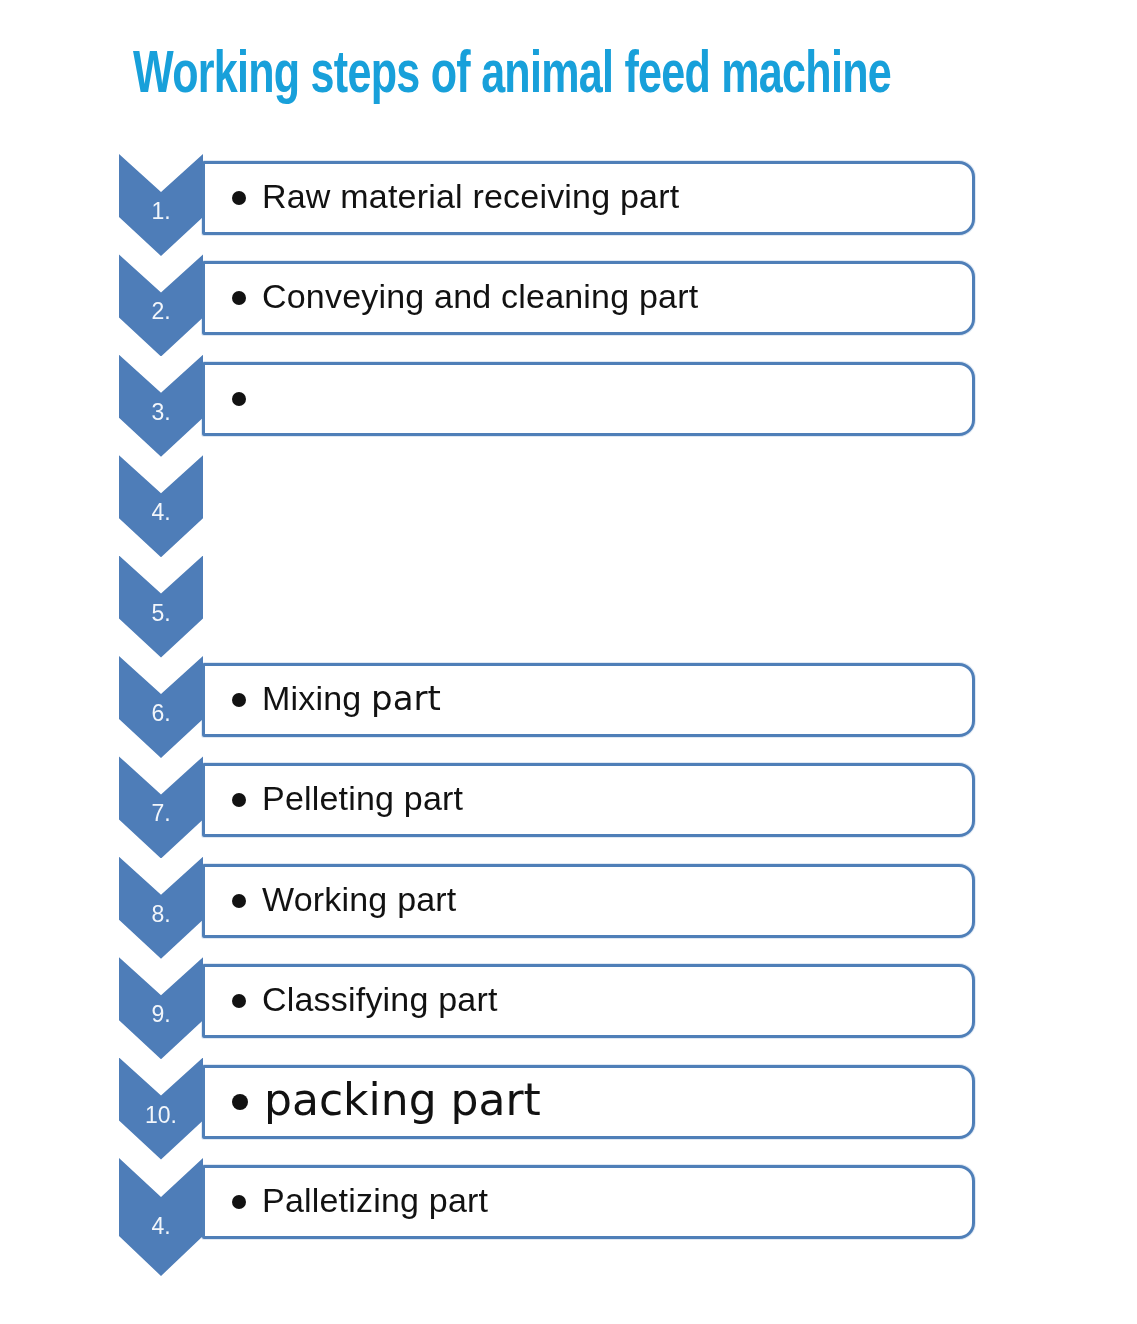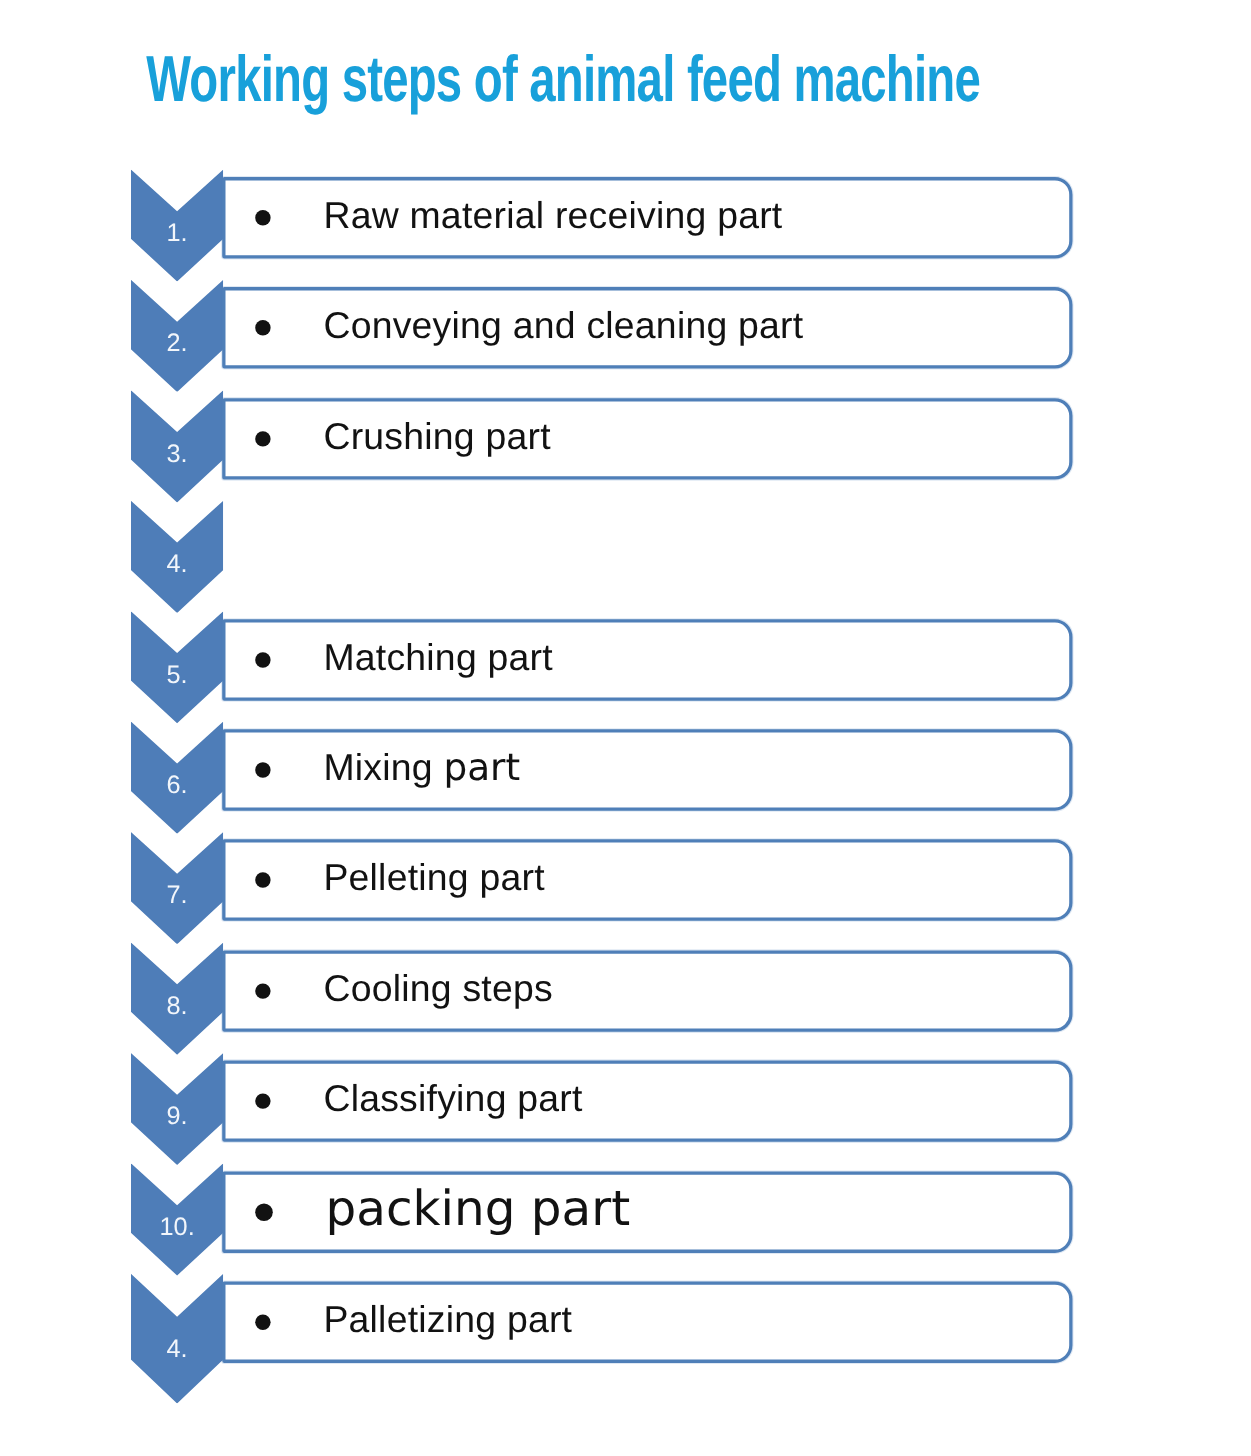--- a/index.html
+++ b/index.html
@@ -74,21 +74,20 @@
     top: 7px;
     width: 740px;
     height: 68px;
     background: #ffffff;
     border: 3px solid var(--box-border, #4f7fb8);
     border-radius: 2px 16px 16px 2px;
     display: flex;
     align-items: center;
     padding-left: 27px;
     box-shadow: 0 0 0 1px rgba(79, 129, 189, 0.18);
-    gap: 32px;
   }
   .bullet {
     flex: 0 0 auto;
     width: 14px;
     height: 14px;
     border-radius: 50%;
     background: var(--text, #121212);
     margin-right: 16px;
   }
   .step.xl .bullet {
@@ -137,36 +136,31 @@
       <span class="bullet"></span>
       <span class="step-text"><span class="seg-narrow">Conveying and cleaning part</span></span>
     </div>
   </div>
 
   <div class="step" style="--i: 2;">
     <div class="chevron"></div>
     <div class="step-number">3.</div>
     <div class="step-box">
       <span class="bullet"></span>
-      <span class="step-text"><span class="seg-narrow">Crushing part</span></span>
     </div>
   </div>
 
   <div class="step" style="--i: 3;">
     <div class="chevron"></div>
     <div class="step-number">4.</div>
   </div>
 
   <div class="step" style="--i: 4;">
     <div class="chevron"></div>
     <div class="step-number">5.</div>
-    <div class="step-box">
-      <span class="bullet"></span>
-      <span class="step-text"><span class="seg-narrow">Matching part</span></span>
-    </div>
   </div>
 
   <div class="step" style="--i: 5;">
     <div class="chevron"></div>
     <div class="step-number">6.</div>
     <div class="step-box">
       <span class="bullet"></span>
       <span class="step-text"><span class="seg-narrow">Mixing </span><span class="seg-wide">part</span></span>
     </div>
   </div>
@@ -178,21 +172,21 @@
       <span class="bullet"></span>
       <span class="step-text"><span class="seg-narrow">Pelleting part</span></span>
     </div>
   </div>
 
   <div class="step" style="--i: 7;">
     <div class="chevron"></div>
     <div class="step-number">8.</div>
     <div class="step-box">
       <span class="bullet"></span>
-      <span class="step-text"><span class="seg-narrow">Cooling steps</span></span>
+      <span class="step-text"><span class="seg-narrow">Working part</span></span>
     </div>
   </div>
 
   <div class="step" style="--i: 8;">
     <div class="chevron"></div>
     <div class="step-number">9.</div>
     <div class="step-box">
       <span class="bullet"></span>
       <span class="step-text"><span class="seg-narrow">Classifying part</span></span>
     </div>

